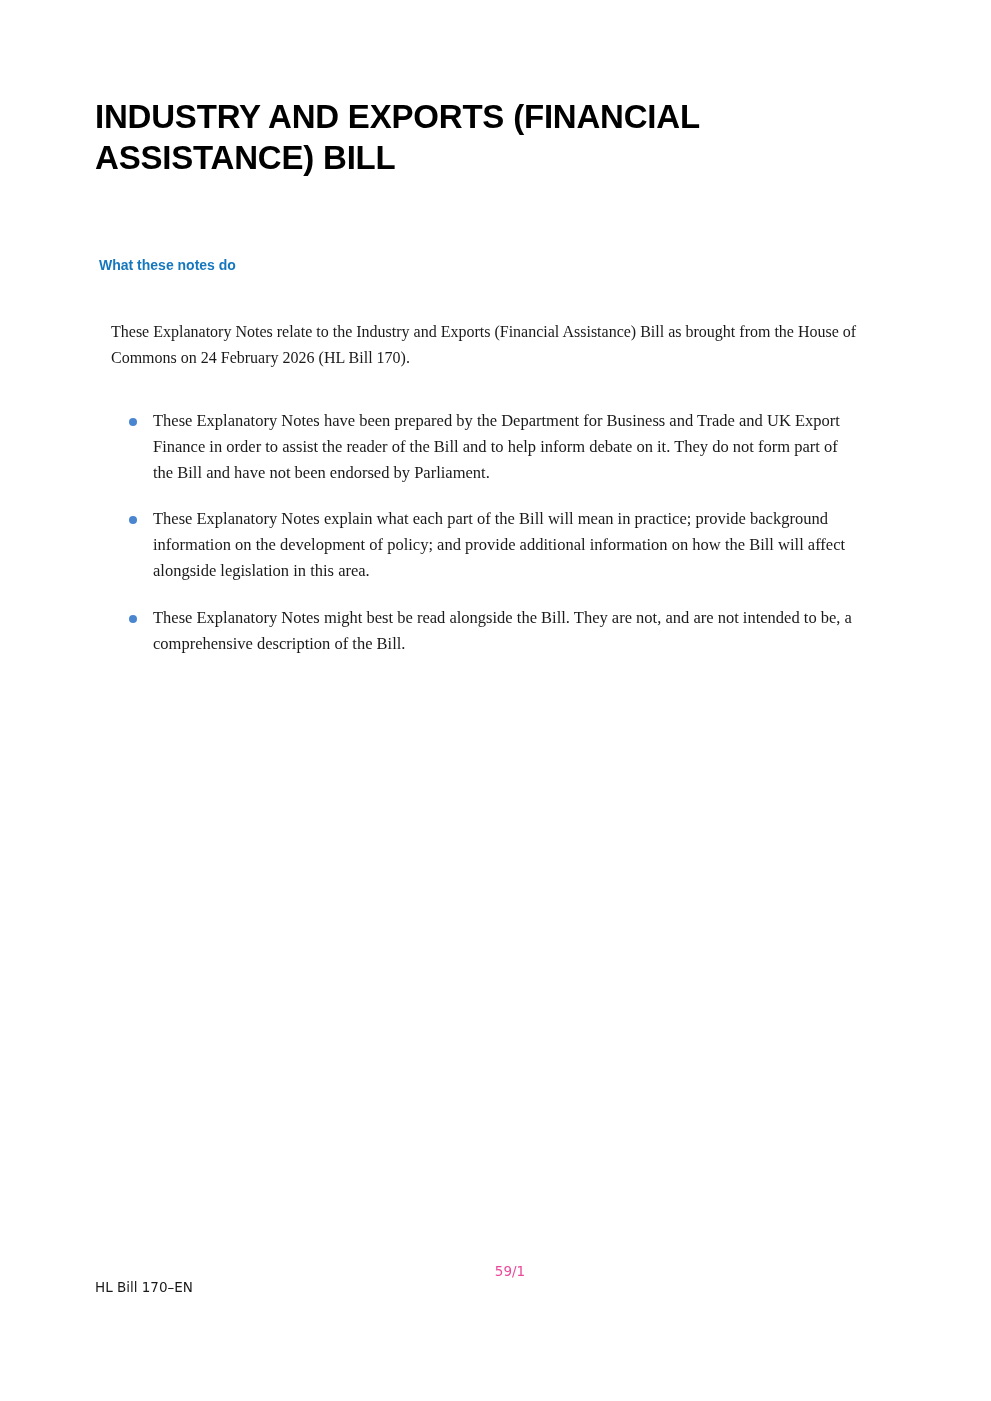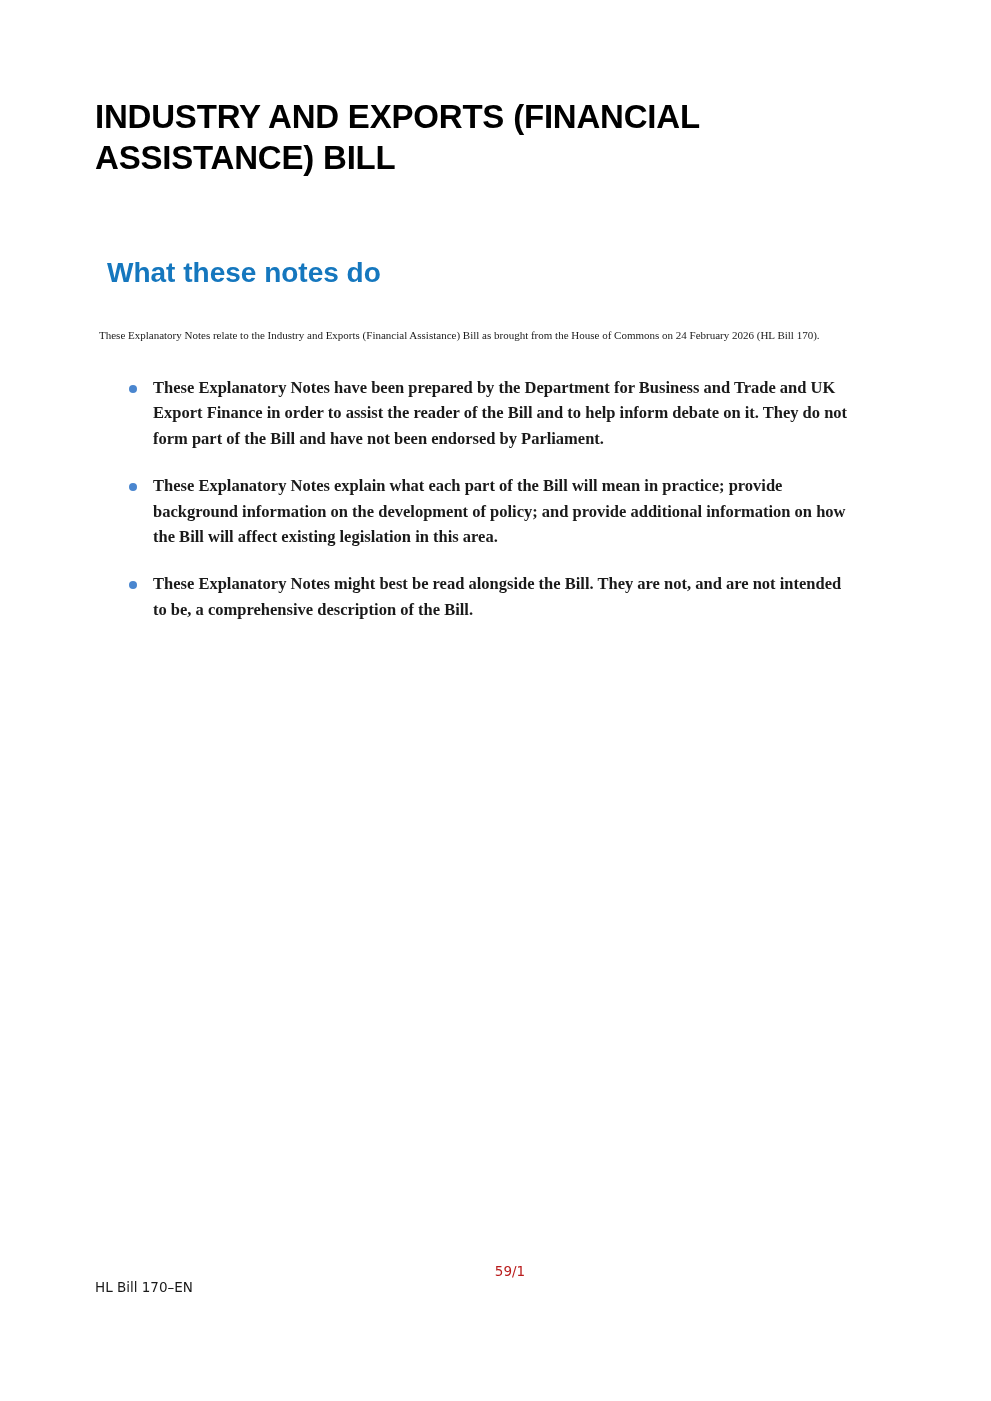--- a/index.html
+++ b/index.html
@@ -42,52 +42,51 @@
     color: #0d0d0d;
     letter-spacing: -0.1px;
     margin: 0;
     padding-top: 22px;
   }
 
   
   .section-heading {
     font-family: "Liberation Sans", sans-serif;
     font-weight: bold;
-    font-size: 28px;
+    font-size: 14px;
     line-height: 26px;
     color: #1577be;
-    margin: 12px;
+    margin: 4px;
     padding-top: 70px;
   }
 
   
   .intro-paragraph {
     font-family: "Liberation Serif", serif;
-    font-size: 11px;
+    font-size: 16px;
     line-height: 25.5px;
     color: #1a1a1a;
-    margin: 4px;
+    margin: 16px;
     padding-top: 25px;
     width: 762px;
     text-align: left;
   }
 
   .bullet-list {
     margin: 0;
     padding: 0;
     list-style: none;
     padding-top: 22px;
   }
   .bullet-item {
     position: relative;
     padding-left: 58px;
     margin-bottom: 21px;
     width: 762px;
     box-sizing: border-box;
-    font-weight: bold;
   }
   .bullet-item:last-child { margin-bottom: 0; }
   .bullet-dot {
     position: absolute;
     left: 34px;
     top: 10px;
     width: 8px;
     height: 8px;
     border-radius: 50%;
     background: #4a86cf;
@@ -122,21 +121,21 @@
     position: absolute;
     left: 0;
     top: 0;
     width: 770px;
     text-align: center;
     padding-left: 60px;
     box-sizing: border-box;
     font-family: "DejaVu Sans", sans-serif;
     font-size: 13.5px;
     line-height: 20px;
-    color: #b91c1c;
+    color: #ec4899;
   }
 </style>
 </head>
 <body>
 
 <div class="page">
 
   <div class="content">
 
     <h1 class="doc-title">INDUSTRY AND EXPORTS (FINANCIAL ASSISTANCE) BILL</h1>
@@ -146,21 +145,21 @@
 
     <p class="intro-paragraph">These Explanatory Notes relate to the Industry and Exports (Financial Assistance) Bill as brought from the House of Commons on 24 February 2026 (HL Bill 170).</p>
 
     <ul class="bullet-list">
       <li class="bullet-item">
         <span class="bullet-dot"></span>
         <span class="bullet-text">These Explanatory Notes have been prepared by the Department for Business and Trade and UK Export Finance in order to assist the reader of the Bill and to help inform debate on it. They do not form part of the Bill and have not been endorsed by Parliament.</span>
       </li>
       <li class="bullet-item">
         <span class="bullet-dot"></span>
-        <span class="bullet-text">These Explanatory Notes explain what each part of the Bill will mean in practice; provide background information on the development of policy; and provide additional information on how the Bill will affect existing legislation in this area.</span>
+        <span class="bullet-text">These Explanatory Notes explain what each part of the Bill will mean in practice; provide background information on the development of policy; and provide additional information on how the Bill will affect alongside legislation in this area.</span>
       </li>
       <li class="bullet-item">
         <span class="bullet-dot"></span>
         <span class="bullet-text">These Explanatory Notes might best be read alongside the Bill. They are not, and are not intended to be, a comprehensive description of the Bill.</span>
       </li>
     </ul>
 
   </div>
 
   <div class="footer">

